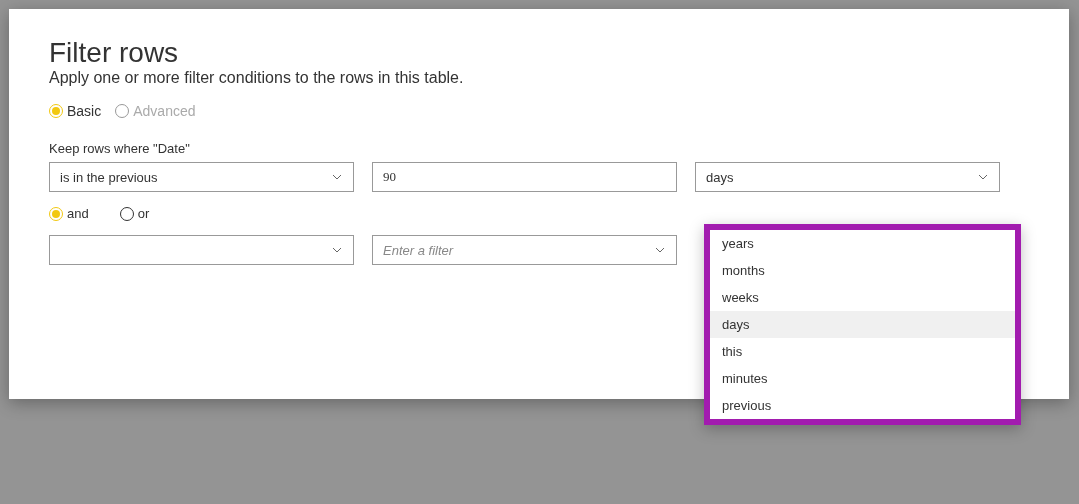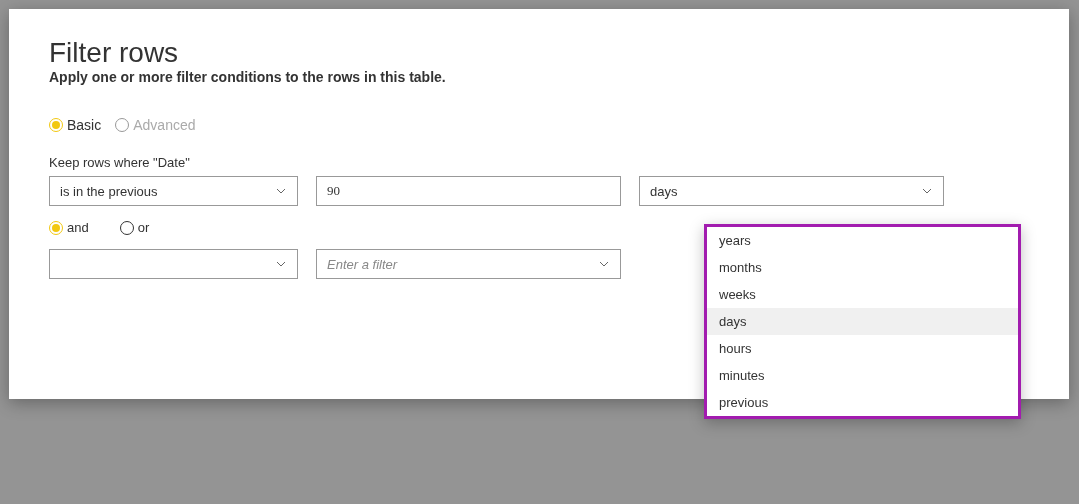--- a/index.html
+++ b/index.html
@@ -22,24 +22,24 @@
       height: 390px;
       padding: 28px 40px 40px 40px;
       position: relative;
     }
     .dialog-title {
       font-size: 28px;
       font-weight: 300;
       color: #333333;
     }
     .dialog-subtitle {
-      font-size: 14px;
-      color: #333333;
-      margin-bottom: 32px;
-      font-weight: 700;
+      font-size: 16px;
+      color: #333333;
+      margin-bottom: 16px;
+      font-weight: 400;
     }
     .radio-row {
       display: flex;
       align-items: center;
       gap: 14px;
       margin-bottom: 22px;
     }
     .radio-opt {
       display: flex;
       align-items: center;
@@ -114,36 +114,36 @@
     }
     .text-input input::placeholder {
       color: #888888;
       font-style: italic;
     }
     .chevron {
       width: 12px;
       height: 12px;
       flex-shrink: 0;
     }
-    .col1 { width: 249px; }
+    .col1 { width: 305px; }
     .col2 { width: 305px; }
     .col3 { width: 305px; }
     .andor-row {
       display: flex;
       align-items: center;
       gap: 31px;
       margin-bottom: 14px;
     }
     .andor-row .radio-opt {
       font-size: 13px;
     }
     .dropdown-list {
       position: absolute;
       background: #ffffff;
-      border: 3px solid #a21caf;
+      border: 6px solid #a21caf;
       box-shadow: 0 4px 14px rgba(0,0,0,0.25);
       width: 317px;
       left: 704px;
       top: 224px;
       z-index: 10;
     }
     .dropdown-item {
       padding: 6px 12px;
       font-size: 13px;
       color: #333333;
@@ -226,16 +226,16 @@
         </svg>
     </div>
   </div>
 </div>
 
 <div class="dropdown-list" id="unit-list">
     <div class="dropdown-item">years</div>
     <div class="dropdown-item">months</div>
     <div class="dropdown-item">weeks</div>
     <div class="dropdown-item selected">days</div>
-    <div class="dropdown-item">hours</div>
+    <div class="dropdown-item">this</div>
     <div class="dropdown-item">minutes</div>
     <div class="dropdown-item">previous</div>
   </div>
 
 </body></html>

